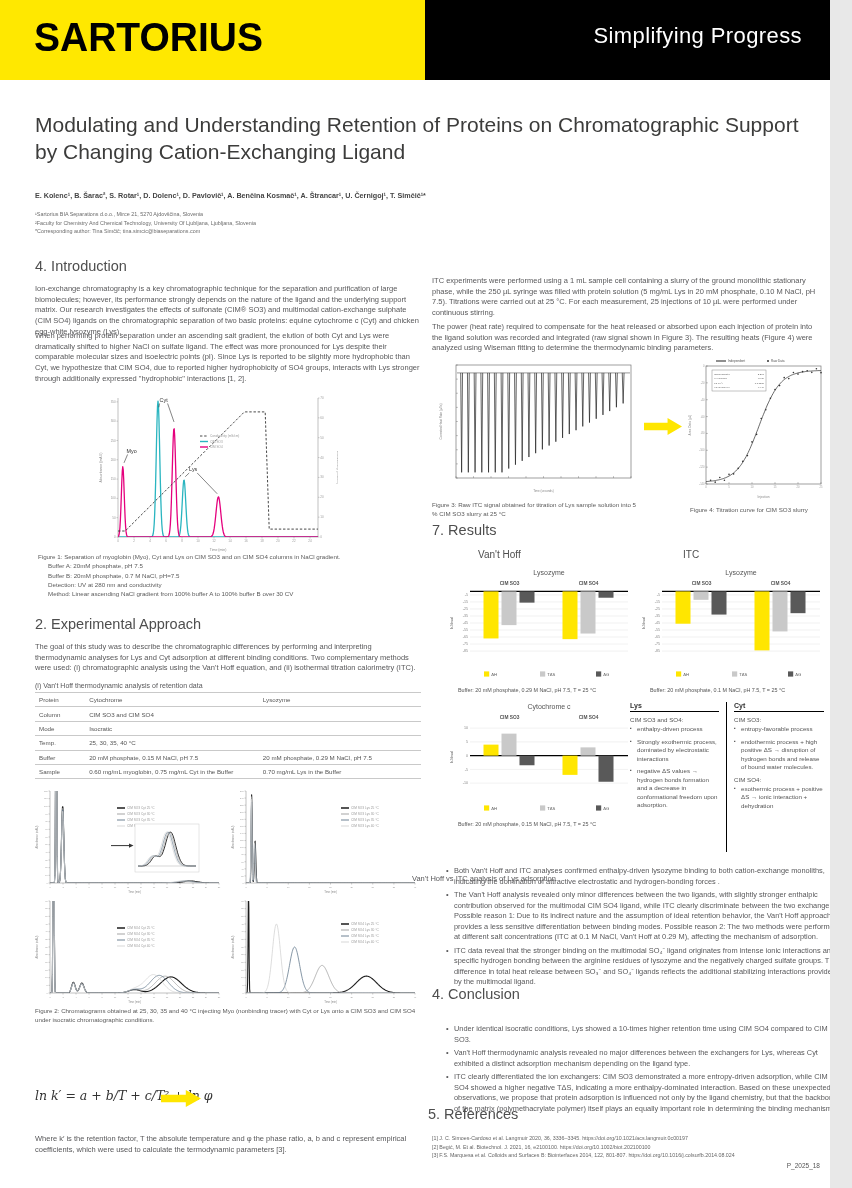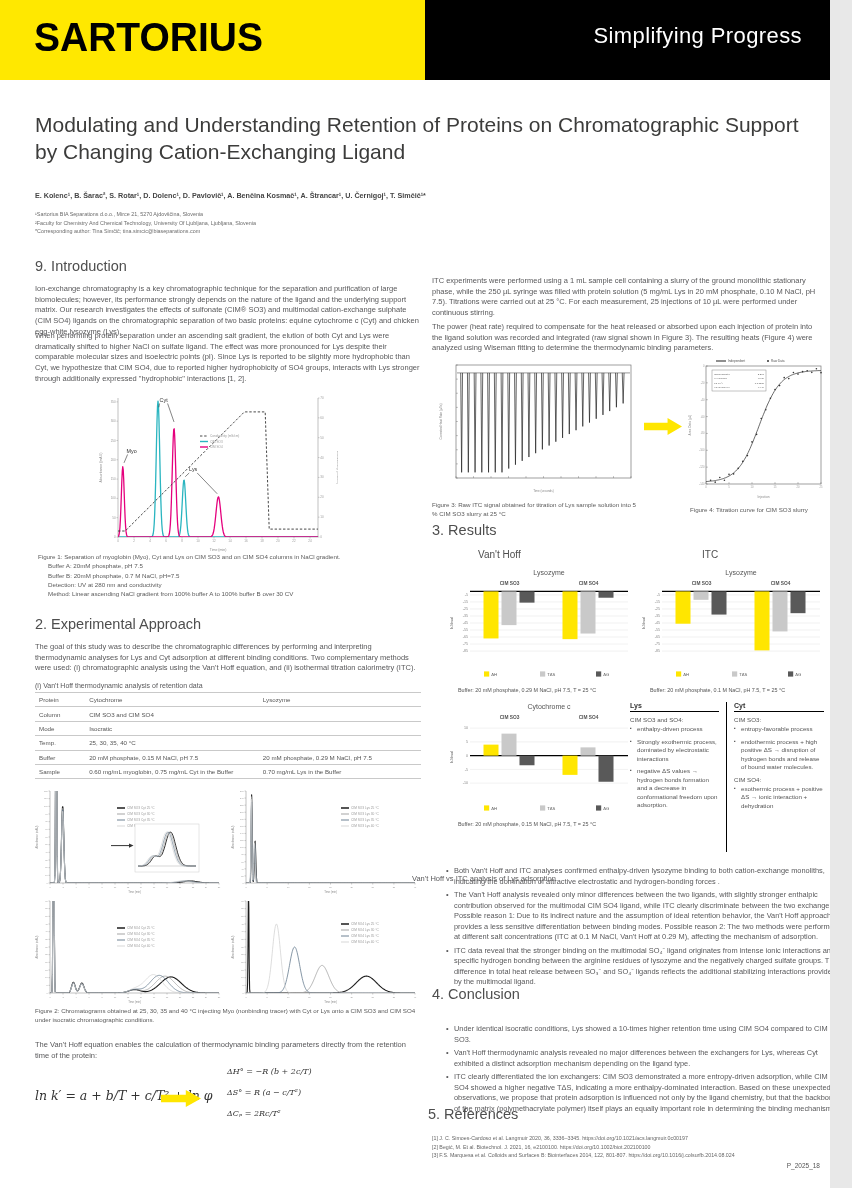--- a/index.html
+++ b/index.html
@@ -63,21 +63,21 @@
   <div class="tagline">Simplifying Progress</div>
 
   <div class="title">Modulating and Understanding Retention of Proteins on Chromatographic Support by Changing Cation-Exchanging Ligand</div>
   <div class="authors">E. Kolenc¹, B. Šarac², S. Rotar¹, D. Dolenc¹, D. Pavlovič¹, A. Benčina Kosmač¹, A. Štrancar¹, U. Černigoj¹, T. Simčič¹*</div>
   <div class="affils">
     <div>¹Sartorius BIA Separations d.o.o., Mirce 21, 5270 Ajdovščina, Slovenia</div>
     <div>²Faculty for Chemistry And Chemical Technology, University Of Ljubljana, Ljubljana, Slovenia</div>
     <div>*Corresponding author: Tina Simčič; tina.simcic@biaseparations.com</div>
   </div>
 
-  <div class="abs h1" style="left:35px;top:258px;">9. Introduction</div>
+  <div class="abs h1" style="left:35px;top:258px;">4. Introduction</div>
   <div class="abs bt" style="left:35px;top:284px;width:386px;">Ion-exchange chromatography is a key chromatographic technique for the separation and purification of large biomolecules; however, its performance strongly depends on the nature of the ligand and the underlying support matrix. Our research investigates the effects of sulfonate (CIM® SO3) and multimodal cation-exchange sulphate (CIM SO4) ligands on the chromatographic separation of two basic proteins: equine cytochrome c (Cyt) and chicken egg-white lysozyme (Lys).</div>
   <div class="abs bt" style="left:35px;top:331px;width:386px;">When performing protein separation under an ascending salt gradient, the elution of both Cyt and Lys were dramatically shifted to higher NaCl on sulfate ligand. The effect was more pronounced for Lys despite their comparable molecular sizes and isoelectric points (pI). Since Lys is reported to be slightly more hydrophobic than Cyt, we hypothesize that CIM SO4, due to reported higher hydrophobicity of SO4 groups, interacts with Lys stronger through additionally expressed "hydrophobic" interactions [1, 2].</div>
 
   <svg class="abs" style="left:98px;top:392px;" width="240" height="160">
       <clipPath id="cl0">
         <rect x="20" y="6" width="200" height="139"></rect>
       </clipPath>
       <line x1="20" y1="6" x2="20" y2="145" stroke="#999" stroke-width="0.6"></line>
       <line x1="20" y1="145" x2="220" y2="145" stroke="#999" stroke-width="0.6"></line>
       <line x1="220" y1="6" x2="220" y2="145" stroke="#999" stroke-width="0.6"></line>
@@ -494,34 +494,29 @@
         <line x1="110" y1="32" x2="118" y2="32" stroke="#9b9b9b" stroke-width="0.9" stroke-dasharray="none"></line>
         <text x="120" y="33.1" font-size="3.2" text-anchor="start" fill="#9a9a9a">CIM SO4 Lys 30 °C</text>
         <line x1="110" y1="38" x2="118" y2="38" stroke="#5d7488" stroke-width="0.9" stroke-dasharray="none"></line>
         <text x="120" y="39.1" font-size="3.2" text-anchor="start" fill="#9a9a9a">CIM SO4 Lys 35 °C</text>
         <line x1="110" y1="44" x2="118" y2="44" stroke="#d2d2d2" stroke-width="0.9" stroke-dasharray="none"></line>
         <text x="120" y="45.1" font-size="3.2" text-anchor="start" fill="#9a9a9a">CIM SO4 Lys 40 °C</text>
       </svg>
   </div>
   <div class="abs cap" style="left:35px;top:1006px;width:386px;">Figure 2: Chromatograms obtained at 25, 30, 35 and 40 °C injecting Myo (nonbinding tracer) with Cyt or Lys onto a CIM SO3 and CIM SO4 under isocratic chromatographic conditions.</div>
 
-  <div class="abs bt" style="left:35px;top:1040px;width:386px;">The Van't Hoff equation enables the calculation of thermodynamic binding parameters directly from the retention time of the protein:</div>
 
   <div class="abs" style="left:35px;top:1066px;width:386px;height:64px;">
     <div class="eq-main" style="position:absolute;left:0;top:22px;">ln k′ = a + b/T + c/T² + ln φ</div>
     <svg style="position:absolute;left:126px;top:24px;" width="40" height="17">
         <polygon points="0,4.760000000000001 24.8,4.760000000000001 24.8,0 40,8.5 24.8,17 24.8,12.24 0,12.24" fill="#ffe600"></polygon>
       </svg>
-    <div class="eq-rhs" style="position:absolute;left:192px;top:-4px;">
-      <div>ΔH° = −R (b + 2c/T)</div>
-      <div>ΔS° = R (a − c/T²)</div>
-      <div>ΔCₚ = 2Rc/T²</div>
-    </div>
   </div>
 
+  <div class="abs bt" style="left:35px;top:1134px;width:386px;">Where k′ is the retention factor, T the absolute temperature and φ the phase ratio, a, b and c represent empirical coefficients, which were used to calculate the termodynamic parameters [3].</div>
 
   <div class="abs bt" style="left:432px;top:276px;width:392px;">ITC experiments were performed using a 1 mL sample cell containing a slurry of the ground monolithic stationary phase, while the 250 µL syringe was filled with protein solution (5 mg/mL Lys in 20 mM phosphate, 0.10 M NaCl, pH 7.5). Titrations were carried out at 25 °C. For each measurement, 25 injections of 10 µL were performed under continuous stirring.</div>
   <div class="abs bt" style="left:432px;top:322px;width:392px;">The power (heat rate) required to compensate for the heat released or absorbed upon each injection of protein into the ligand solution was recorded and integrated (raw signal shown in Figure 3). The resulting heats (Figure 4) were analyzed using Wiseman fitting to determine the thermodynamic binding parameters.</div>
 
   <svg class="abs" style="left:438px;top:360px;" width="198" height="134">
       <rect x="18" y="5" width="175" height="113" fill="none" stroke="#777" stroke-width="0.7"></rect>
       <line x1="18" y1="5" x2="19.8" y2="5" stroke="#777" stroke-width="0.5"></line>
       <line x1="18" y1="19.125" x2="19.8" y2="19.125" stroke="#777" stroke-width="0.5"></line>
       <line x1="18" y1="33.25" x2="19.8" y2="33.25" stroke="#777" stroke-width="0.5"></line>
       <line x1="18" y1="47.375" x2="19.8" y2="47.375" stroke="#777" stroke-width="0.5"></line>
@@ -642,23 +637,23 @@
       <text x="78" y="27.8" font-size="2.5" text-anchor="end" fill="#555">7.14E05</text>
       <text x="28" y="32.4" font-size="2.5" text-anchor="start" fill="#555">ΔS (J/(mol·K))</text>
       <text x="78" y="32.4" font-size="2.5" text-anchor="end" fill="#555">-44.46</text>
       <text x="77.5" y="142" font-size="3.2" text-anchor="middle" fill="#888">Injection</text>
       <text x="5" y="69" font-size="3.2" text-anchor="middle" fill="#888" transform="rotate(-90 5 69)">Area Data (µJ)</text>
     </svg>
 
   <div class="abs cap" style="left:432px;top:500px;width:208px;">Figure 3: Raw ITC signal obtained for titration of Lys sample solution into 5 % CIM SO3 slurry at 25 °C</div>
   <div class="abs cap" style="left:690px;top:505px;width:136px;">Figure 4: Titration curve for CIM SO3 slurry</div>
 
-  <div class="abs h1" style="left:432px;top:522px;">3. Results</div>
+  <div class="abs h1" style="left:432px;top:522px;">7. Results</div>
   <div class="abs method-label" style="left:478px;top:549px;">Van't Hoff</div>
-  <div class="abs method-label" style="left:702px;top:549px;">ITC</div>
+  <div class="abs method-label" style="left:683px;top:549px;">ITC</div>
 
   <svg class="abs" style="left:448px;top:566px;" width="185" height="118">
       <text x="101" y="9" font-size="7" text-anchor="middle" fill="#555">Lysozyme</text>
       <text x="61.5" y="19" font-size="4.8" text-anchor="middle" fill="#555" font-weight="700">CIM SO3</text>
       <text x="140.5" y="19" font-size="4.8" text-anchor="middle" fill="#555" font-weight="700">CIM SO4</text>
       <line x1="22" y1="28.914893617021278" x2="180" y2="28.914893617021278" stroke="#e3e3e3" stroke-width="0.5"></line>
       <text x="20" y="30.21489361702128" font-size="3.6" text-anchor="end" fill="#888">-5</text>
       <line x1="22" y1="35.93617021276596" x2="180" y2="35.93617021276596" stroke="#e3e3e3" stroke-width="0.5"></line>
       <text x="20" y="37.236170212765956" font-size="3.6" text-anchor="end" fill="#888">-15</text>
       <line x1="22" y1="42.95744680851064" x2="180" y2="42.95744680851064" stroke="#e3e3e3" stroke-width="0.5"></line>

